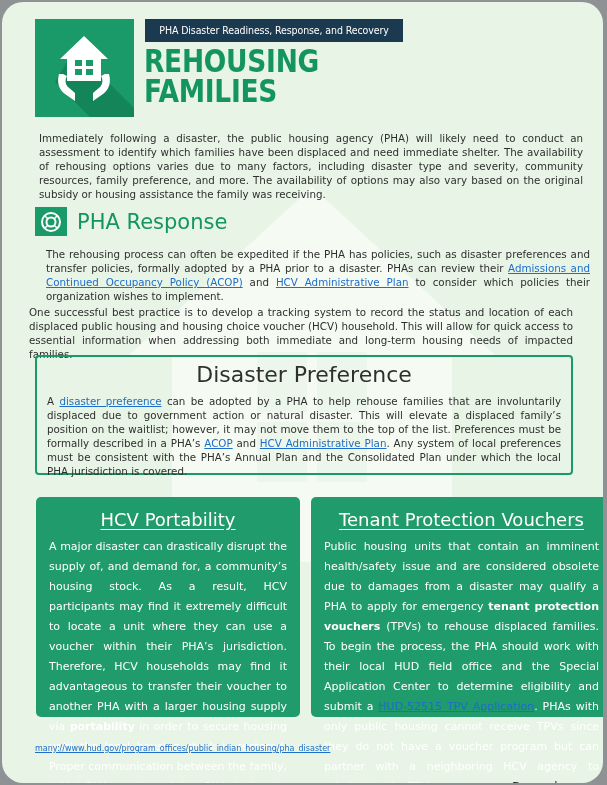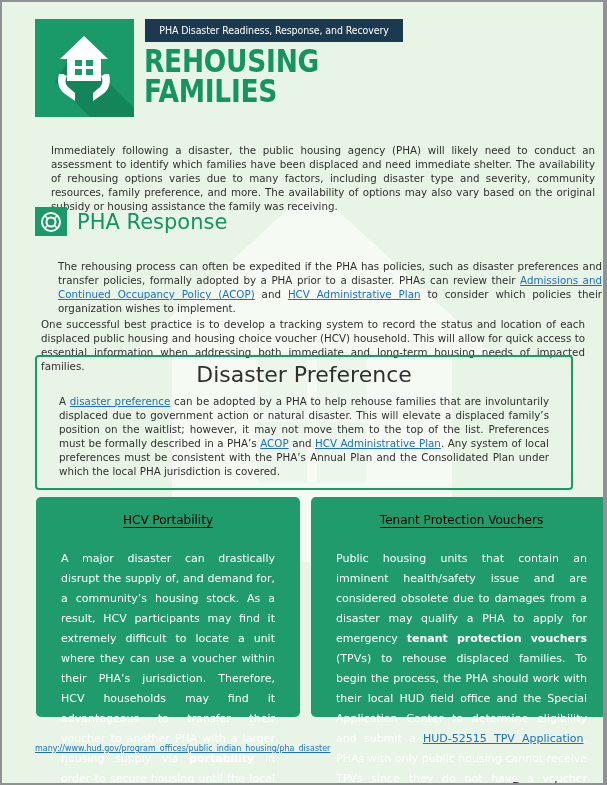--- a/index.html
+++ b/index.html
@@ -5,20 +5,21 @@
   html, body { margin: 0; padding: 0; }
   body {
     width: 607px; height: 785px; overflow: hidden;
     background: #8e9294;
     font-family: "DejaVu Sans", sans-serif;
   }
   .page {
     position: absolute; left: 2px; top: 2px; width: 601px; height: 781px;
     background: #e8f4e5;
     overflow: hidden;
+    border-radius: 21px;
   }
   .watermark {
     position: absolute; left: 120px; top: 180px; width: 380px; height: 380px;
     pointer-events: none;
   }
   .logo {
     position: absolute; left: 33px; top: 17px; width: 99px; height: 98px;
     background: #1a9a68;
     overflow: hidden;
   }
@@ -32,55 +33,55 @@
   }
   .title {
     position: absolute; left: 142px; top: 44px;
     color: #14955f; font-weight: normal;
     font-family: "DejaVu Sans Condensed", "DejaVu Sans", sans-serif;
     font-size: 32px; line-height: 30px; letter-spacing: -0.3px;
     transform: scaleX(0.92); transform-origin: left top;
   }
   .title div { font-weight: bold; }
   p, .txt {
-    margin: 16px; color: #2f2f2f;
+    margin: 4px; color: #2f2f2f;
     font-size: 10.3px; line-height: 14px; text-align: justify;
   }
   a { color: #1d6ec9; text-decoration: underline; }
   .intro { position: absolute; left: 33px; top: 125px; width: 544px; }
   .sec-head {
     position: absolute; left: 33px; top: 205px; display: flex; align-items: center;
   }
   .sec-icon {
     width: 32px; height: 29px; background: #1a9a68; display: flex;
     align-items: center; justify-content: center;
   }
   .sec-title {
     margin-left: 10px; color: #14955f; font-size: 21px; line-height: 28px;
   }
   .pol1 { position: absolute; left: 40px; top: 241px; width: 544px; }
   .pol2 { position: absolute; left: 23px; top: 299px; width: 544px; }
   .dp-box {
-    position: absolute; left: 33px; top: 353px; width: 538px; height: 135px;
+    position: absolute; left: 33px; top: 353px; width: 538px; height: 120px;
     border: 2px solid #1a9a68; border-radius: 4px;
     padding: 0 6px; box-sizing: border-box;
   }
   .dp-title {
     text-align: center; color: #2f2f2f; font-size: 22px; line-height: 30px; margin-top: 3px;
   }
   .dp-box p { margin-top: 4px; }
   .card {
     position: absolute; top: 495px; height: 220px;
     background: #1f9b6c; border-radius: 5px;
     padding: 10px 9px 0 9px; box-sizing: border-box;
   }
   .card.left { left: 34px; width: 264px; }
   .card.right { left: 309px; width: 301px; }
   .card-title {
-    text-align: center; color: #000000; font-size: 12px; line-height: 26px;
+    text-align: center; color: #ffffff; font-size: 18px; line-height: 26px;
     text-decoration: underline; text-underline-offset: 3px; margin-bottom: 3px;
   }
   .card p { color: #ffffff; font-size: 11px; line-height: 20px; }
   .card a { color: #1d6ec9; }
   .footer-link {
     position: absolute; left: 33px; top: 742px; font-size: 8px; color: #1d6ec9;
   }
   .footer-date {
     position: absolute; left: 510px; top: 742px; font-size: 12px; color: #333; margin-top: 36px;
   }

